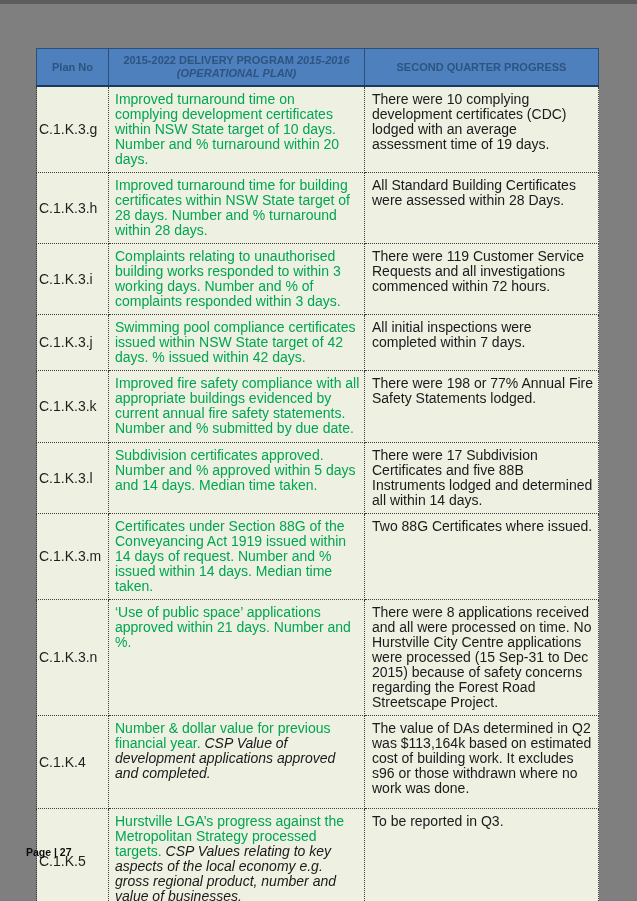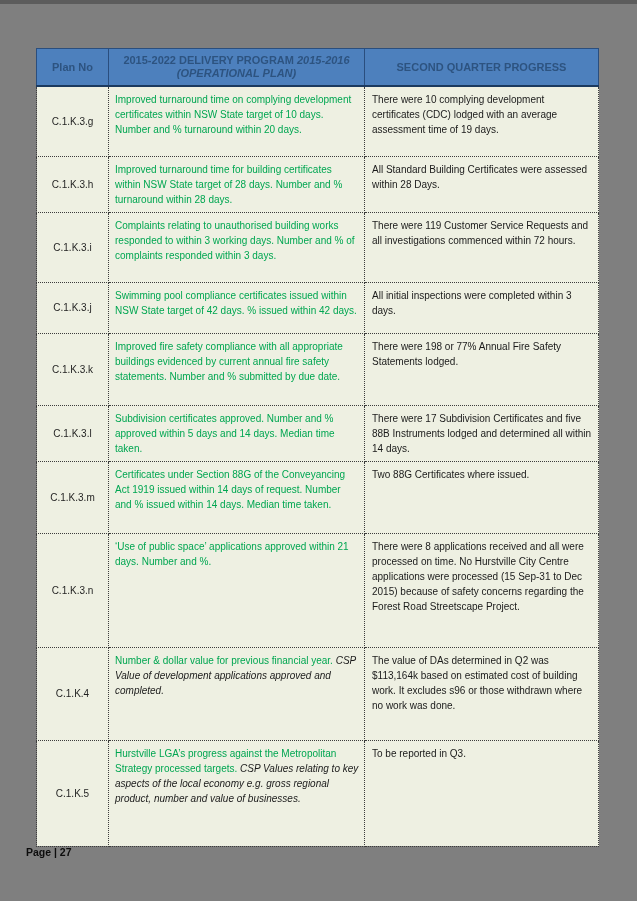--- a/index.html
+++ b/index.html
@@ -34,28 +34,28 @@
     padding:4px 3px;
     border-top:1px solid #2a4e7e;
     border-left:1px solid #2a4e7e;
     border-right:1px solid #2a4e7e;
     border-bottom:2px solid #1b3a5f;
     height:28px;
   }
   td{
     background:#eef0e2;
     border:1px dotted #3c3c3c;
-    font-size:10px;
+    font-size:14px;
     line-height:15px;
     vertical-align:top;
     color:#1a1a1a;
     margin-top:36px;
   }
   td.code{
-    text-align:center;
+    text-align:left;
     vertical-align:middle;
     padding:10px 2px;
     color:#1f1f1f;
   }
   td.measure{padding:5px 4px 5px 6px;}
   td.progress{padding:5px 4px 5px 7px;}
   .green-text{color:#00a651;}
   .black-text{color:#1a1a1a;font-style:italic;}
   .hdr-italic{font-style:italic;text-align:center;}
   .page-footer{
@@ -94,21 +94,21 @@
       <td class="progress">All Standard Building Certificates were assessed within 28 Days.</td>
     </tr>
     <tr style="height:70px;">
       <td class="code">C.1.K.3.i</td>
       <td class="measure"><span class="green-text">Complaints relating to unauthorised building works responded to within 3 working days. Number and % of complaints responded within 3 days.</span><span class="black-text"></span></td>
       <td class="progress">There were 119 Customer Service Requests and all investigations commenced within 72 hours.</td>
     </tr>
     <tr style="height:51px;">
       <td class="code">C.1.K.3.j</td>
       <td class="measure"><span class="green-text">Swimming pool compliance certificates issued within NSW State target of 42 days. % issued within 42 days.</span><span class="black-text"></span></td>
-      <td class="progress">All initial inspections were completed within 3 days.</td>
+      <td class="progress">All initial inspections were completed within 7 days.</td>
     </tr>
     <tr style="height:72px;">
       <td class="code">C.1.K.3.k</td>
       <td class="measure"><span class="green-text">Improved fire safety compliance with all appropriate buildings evidenced by current annual fire safety statements. Number and % submitted by due date.</span><span class="black-text"></span></td>
       <td class="progress">There were 198 or 77% Annual Fire Safety Statements lodged.</td>
     </tr>
     <tr style="height:51px;">
       <td class="code">C.1.K.3.l</td>
       <td class="measure"><span class="green-text">Subdivision certificates approved. Number and % approved within 5 days and 14 days. Median time taken.</span><span class="black-text"></span></td>
       <td class="progress">There were 17 Subdivision Certificates and five 88B Instruments lodged and determined all within 14 days.</td>

